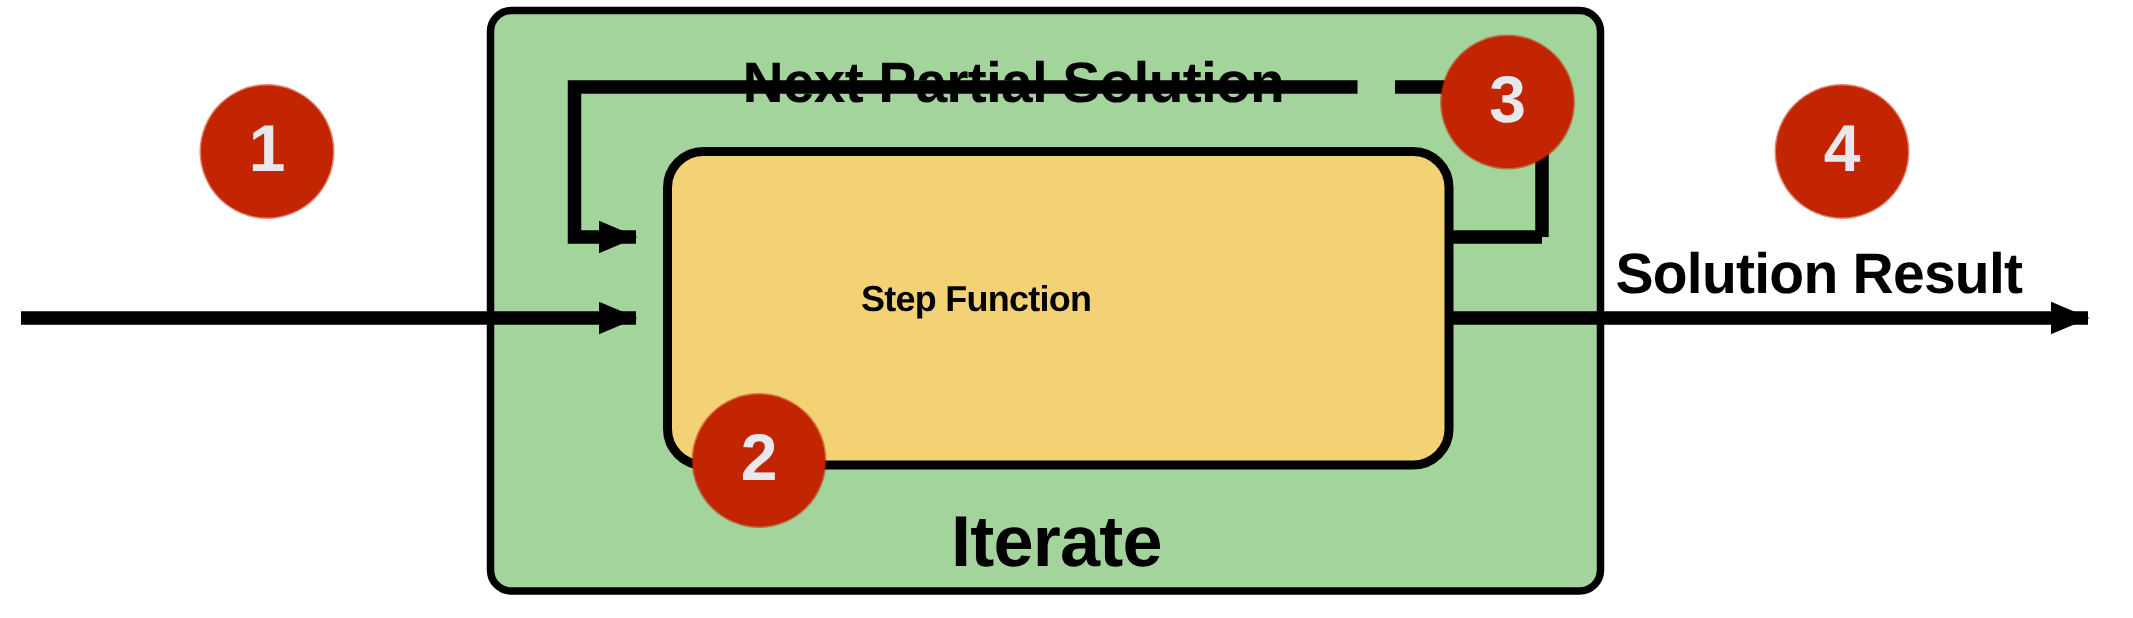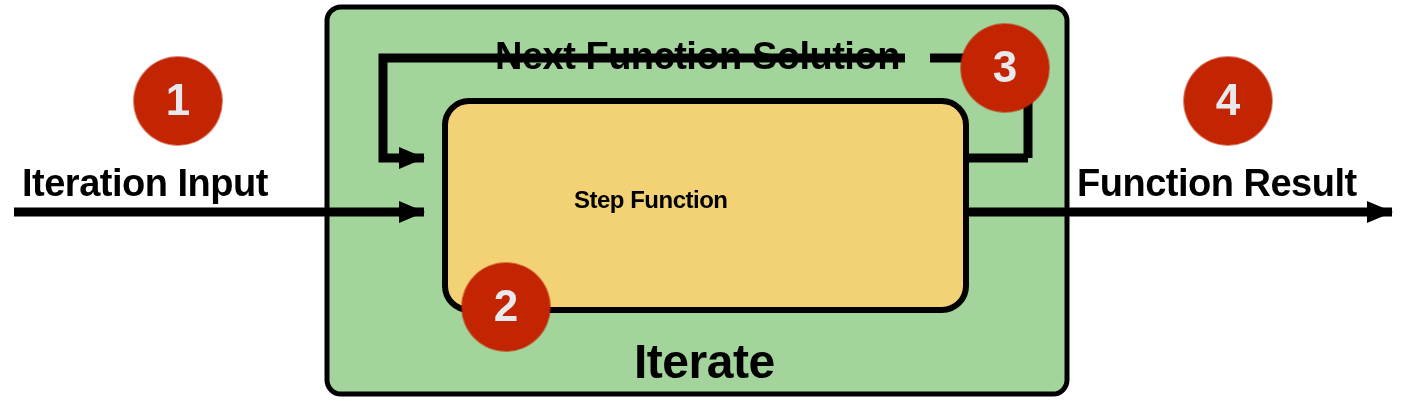--- a/index.html
+++ b/index.html
@@ -104,25 +104,24 @@
 
     <line x1="966" y1="212" x2="1392" y2="212" stroke="#000000" stroke-width="9" marker-end="url(#arrowhead-big)"></line>
 
     <path d="M 1028 158 L 1028 58 L 930 58" fill="none" stroke="#000000" stroke-width="9" stroke-linecap="butt"></path>
     <path d="M 966 158 L 1028 158" fill="none" stroke="#000000" stroke-width="9" stroke-linecap="butt"></path>
     <path d="M 905 58 L 383 58 L 383 158 L 424 158" fill="none" stroke="#000000" stroke-width="9" stroke-linecap="butt" marker-end="url(#arrowhead-big)"></path>
 
     <rect x="445" y="101" width="521" height="209" rx="24" ry="24" fill="#f2d275" stroke="#000000" stroke-width="6"></rect>
   </svg>
 
-  <div class="lbl lbl-iteration-input">Iteration Input</div>
 
-  <div class="lbl lbl-iteration-result">Function Result</div>
+  <div class="lbl lbl-iteration-result">Solution Result</div>
 
-  <div class="lbl lbl-next-partial">Next Function Solution</div>
+  <div class="lbl lbl-next-partial">Next Partial Solution</div>
 
   <div class="lbl lbl-step-function">Step Function</div>
 
   <div class="lbl lbl-iterate">Iterate</div>
 
   <div class="badge badge-1">
     <span class="badge-num">1</span>
   </div>
   <div class="badge badge-2">
     <span class="badge-num">2</span>

